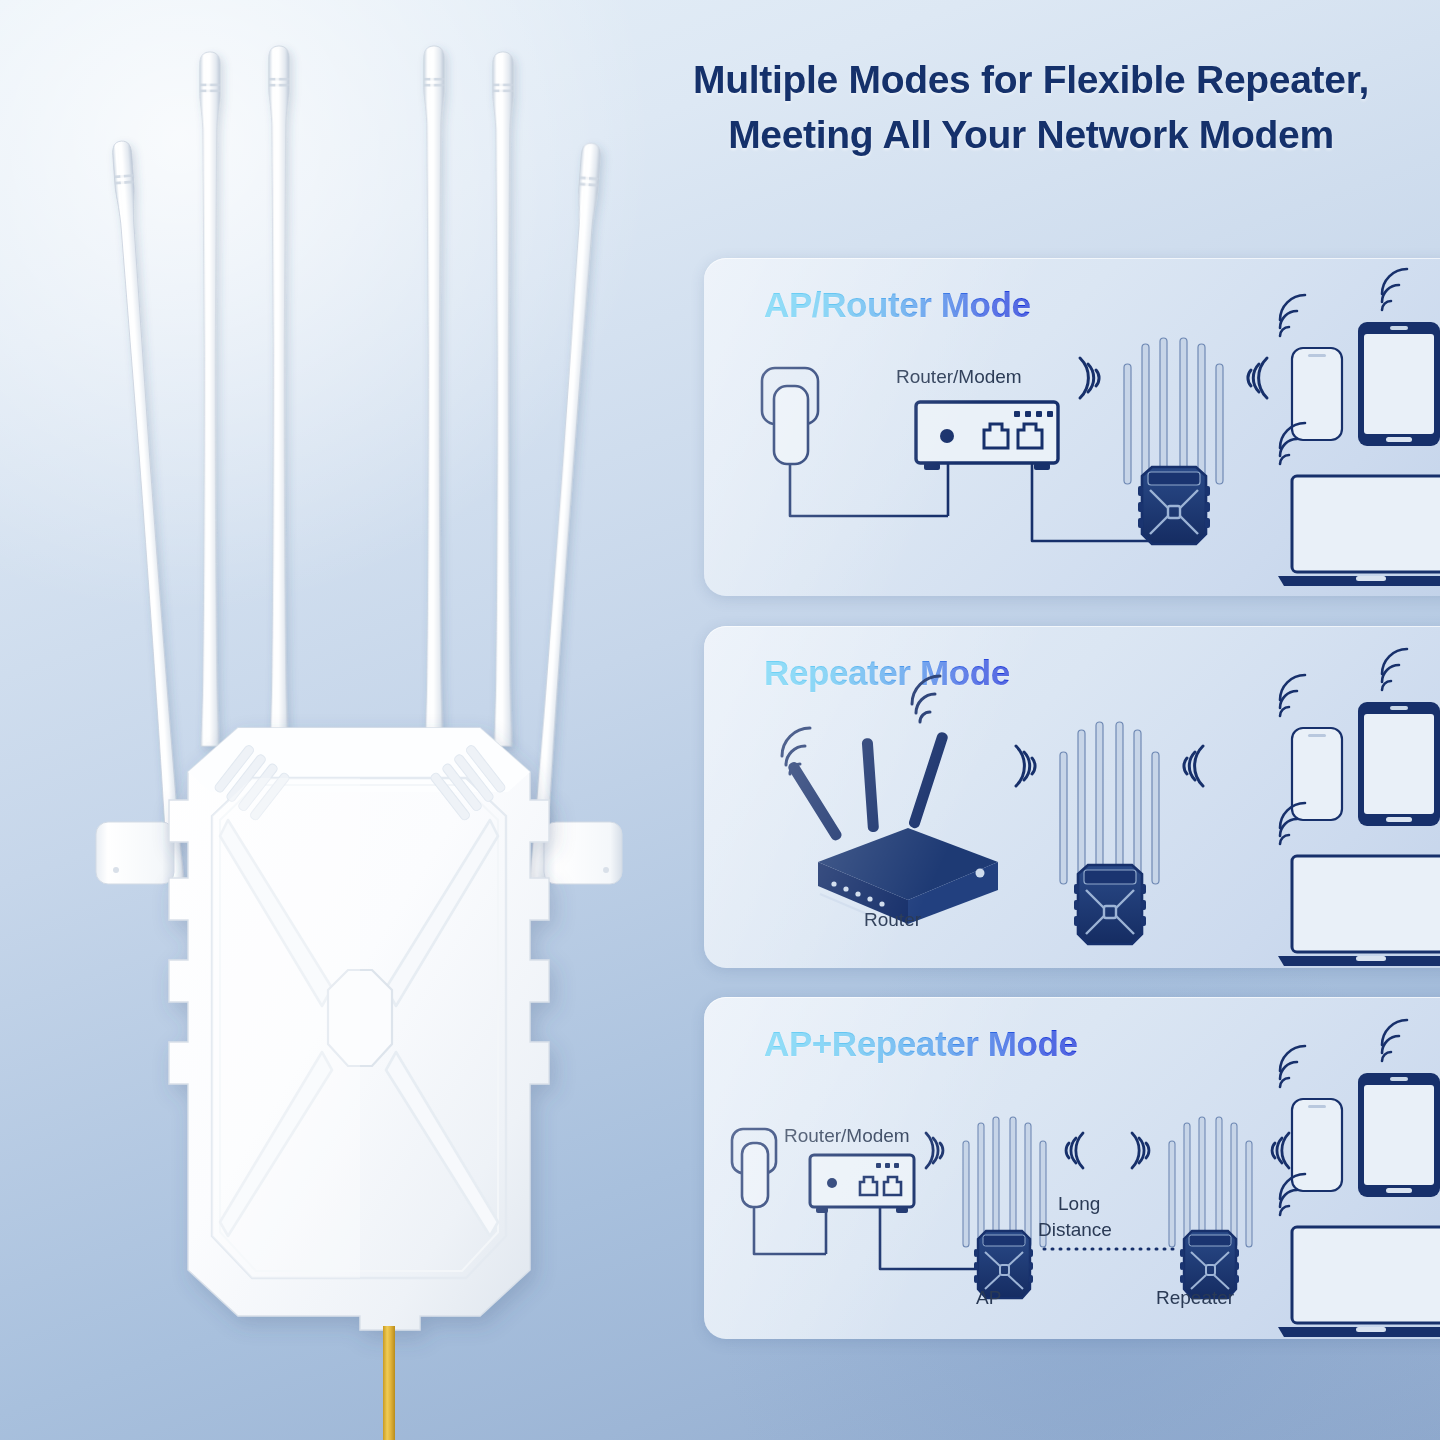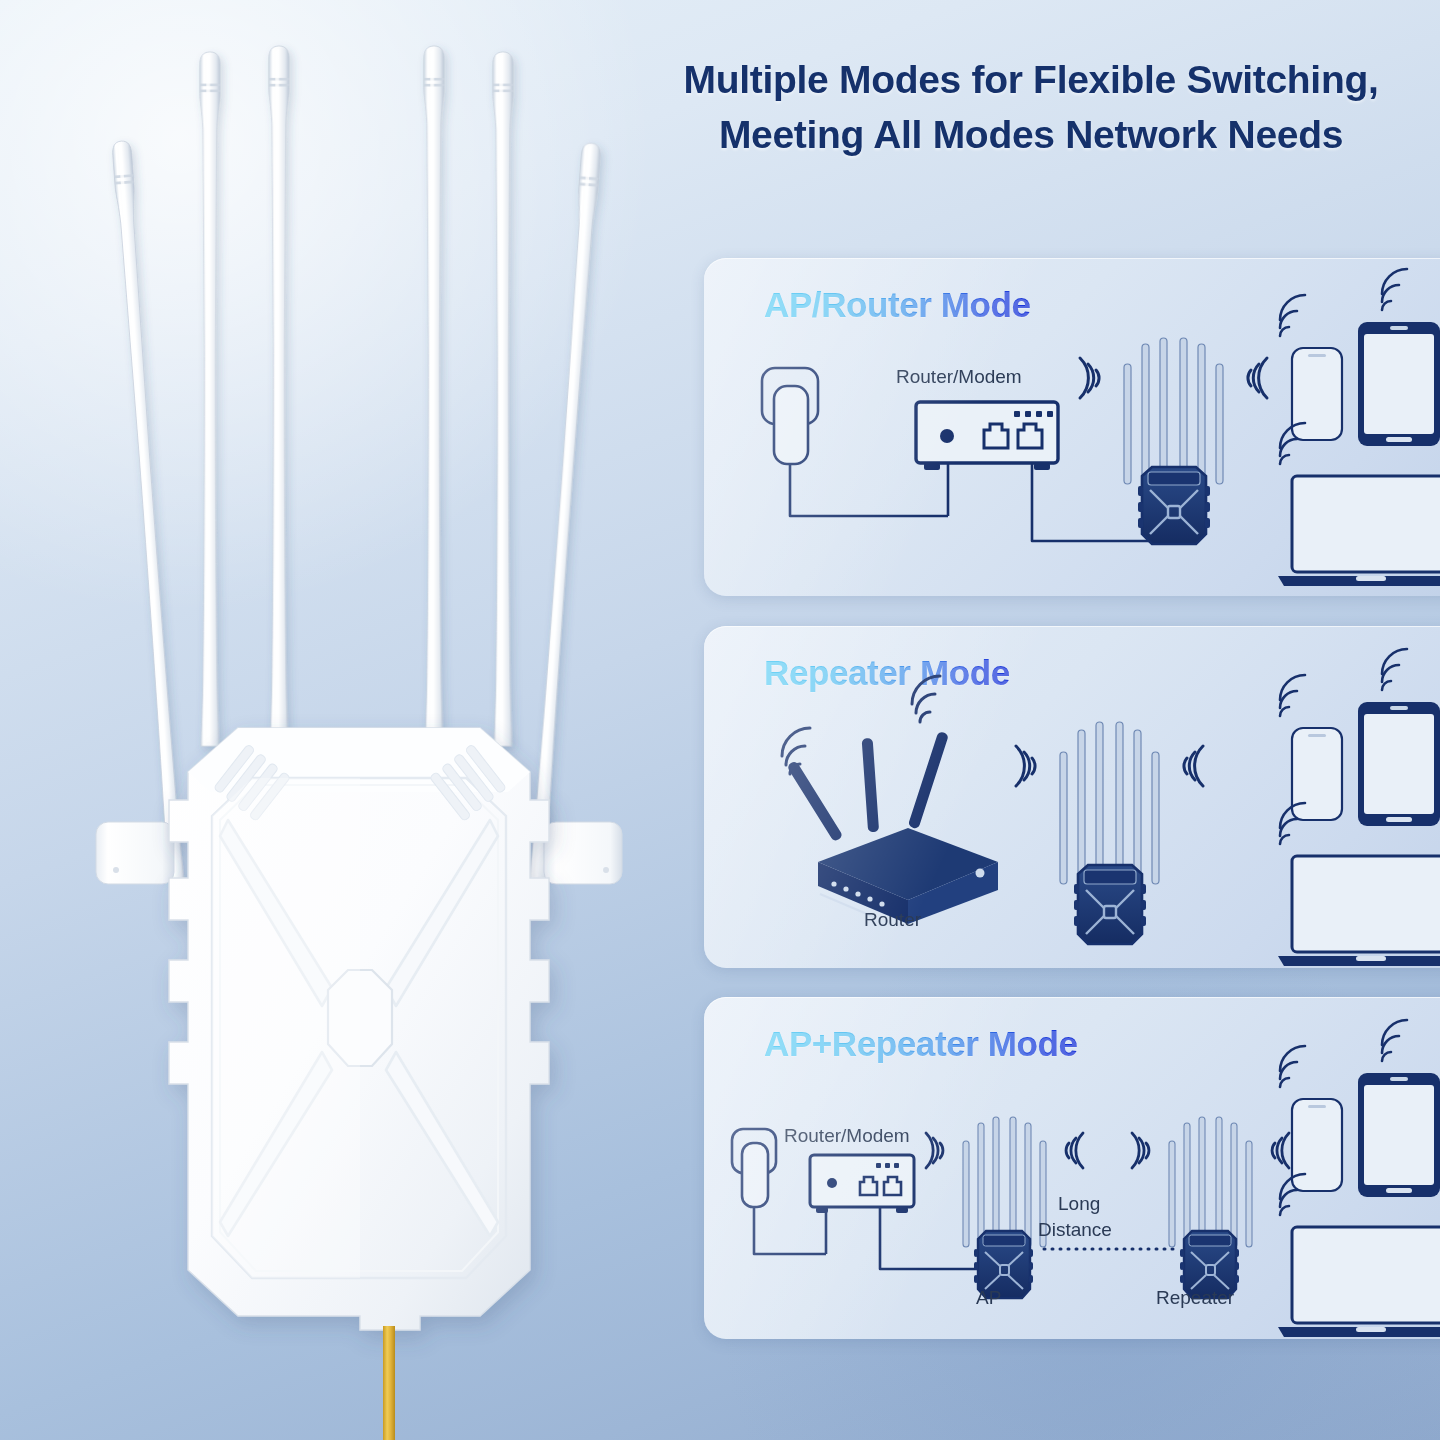--- a/index.html
+++ b/index.html
@@ -70,22 +70,22 @@
   
   #hero{ position:absolute; left:60px; top:30px; width:620px; height:1400px; }
 </style>
 </head>
 <body>
 
 <div class="bg-glow"></div>
 <div class="bg-glow2"></div>
 
 <div class="heading">
-  <span>Multiple Modes for Flexible Switching,</span>
-  <span class="l2">Meeting All Modes Network Needs</span>
+  <span>Multiple Modes for Flexible Repeater,</span>
+  <span class="l2">Meeting All Your Network Modem</span>
 </div>
 
 <div id="hero">
   <svg width="620" height="1400" viewBox="0 0 620 1400">
     <defs>
       <linearGradient id="antG" x1="0" y1="0" x2="1" y2="0">
         <stop offset="0" stop-color="#cfd9e4"></stop>
         <stop offset=".18" stop-color="#ffffff"></stop>
         <stop offset=".52" stop-color="#fbfcfd"></stop>
         <stop offset=".80" stop-color="#e3e9f0"></stop>

